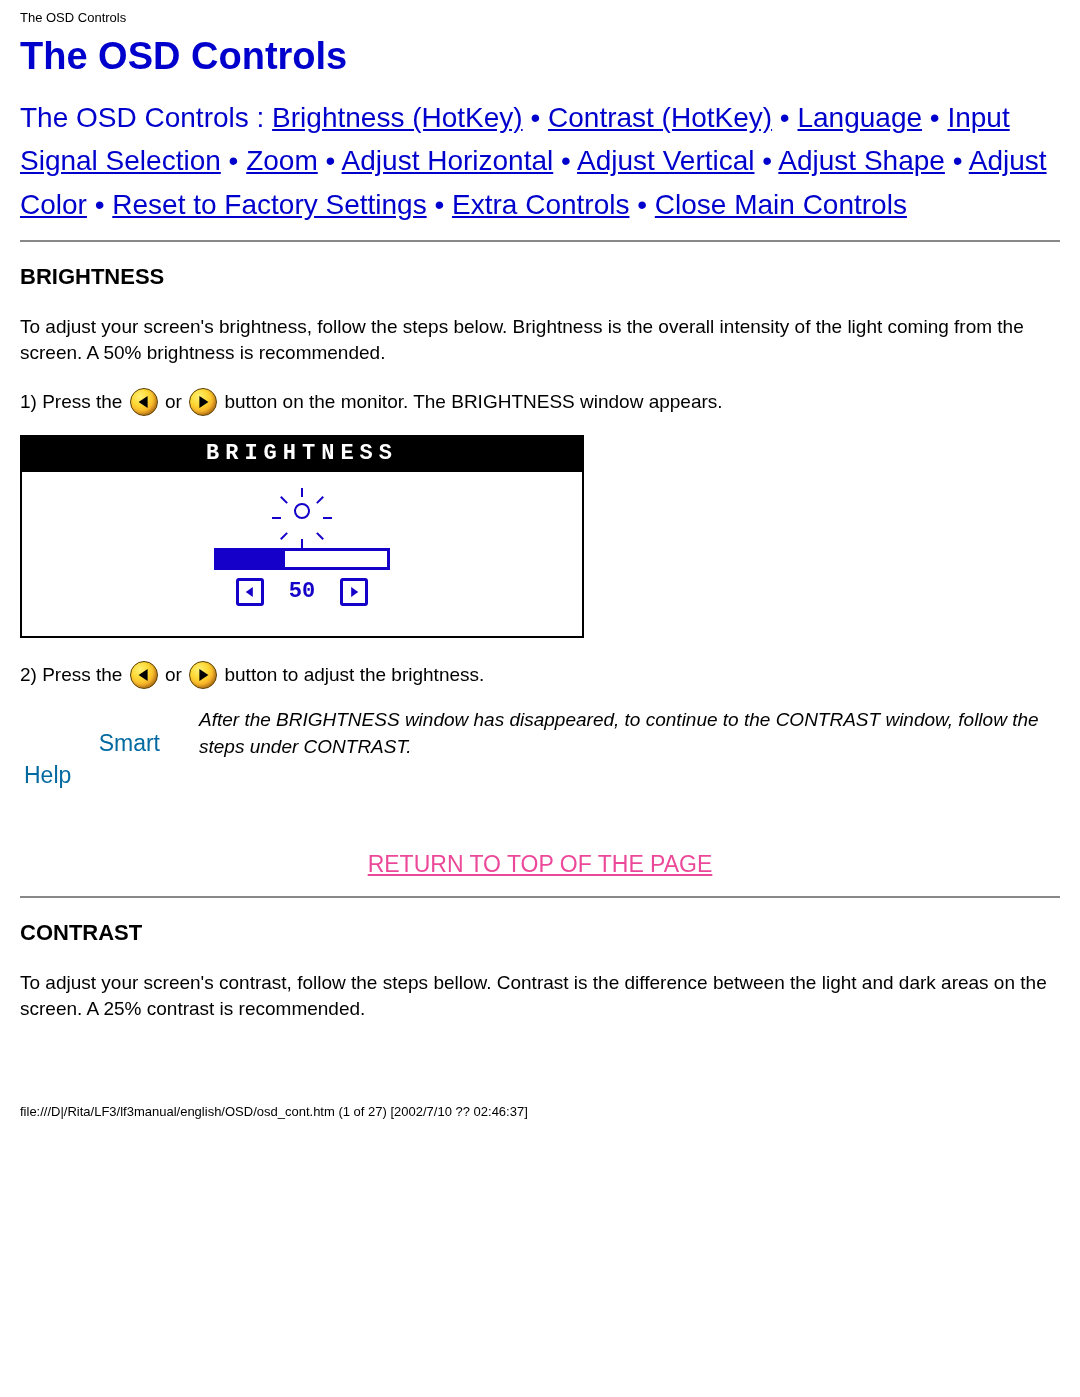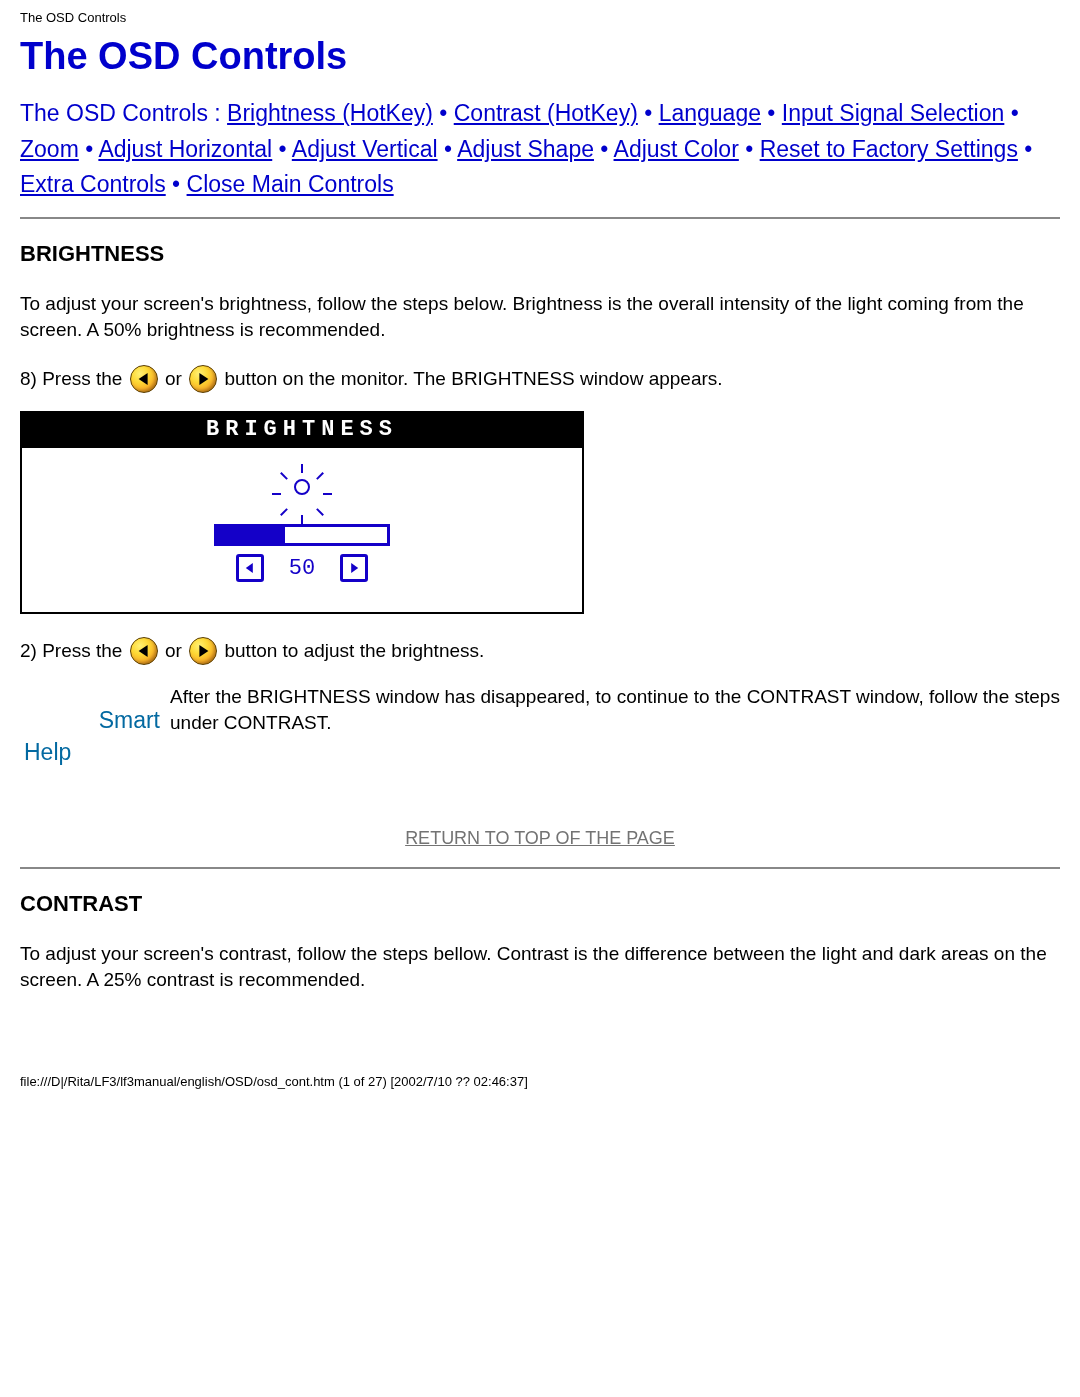--- a/index.html
+++ b/index.html
@@ -27,21 +27,21 @@
     font-size: 22px;
     color: #0000cc;
     line-height: 1.5;
     margin-bottom: 14px;
   }
   .nav-links a {
     color: #0000cc;
     text-decoration: underline;
   }
   .sub-nav {
-    font-size: 23px;
+    font-size: 28px;
     color: #0000cc;
     line-height: 1.55;
     margin-bottom: 14px;
   }
   .sub-nav a {
     color: #0000cc;
     text-decoration: underline;
   }
   hr {
     border: none;
@@ -148,21 +148,21 @@
   }
   .bar-inner {
     height: 100%;
     background: #1400c8;
   }
   .osd-row {
     display: inline-flex;
     align-items: center;
     gap: 25px;
     font-family: "Courier New", monospace;
-    font-weight: normal;
+    font-weight: bold;
     font-size: 22px;
     color: #1400c8;
   }
   .nav-sq {
     width: 22px; height: 22px;
     border: 3px solid #1400c8;
     border-radius: 3px;
     position: relative;
   }
   .nav-sq::after {
@@ -194,31 +194,33 @@
     color: #0369a1;
     font-size: 23px;
     line-height: 1.4;
     text-align: left;
     padding-top: 20px;
   }
   .smart-help-left .smart { display:block; text-align:right; padding-right:10px;}
   .smart-help-left .help { display:block; padding-left:4px;}
   .smart-help-right {
     flex: 1;
+    font-style: italic;
     font-size: 19px;
     line-height: 1.4;
     padding-top: 0;
+    margin-left: 29px;
   }
   .return-link {
     text-align: center;
     margin: 20px 0 18px 0;
   }
   .return-link a {
-    color: #737373;
-    font-size: 18px;
+    color: #ec4899;
+    font-size: 23px;
     text-decoration: underline;
   }
   .footer-path {
     font-size: 13px;
     padding: 40px 0 8px 20px;
   }
 </style>
 </head>
 <body>
 
@@ -232,21 +234,21 @@
     <span>The OSD Controls : </span><a href="#">Brightness (HotKey)</a><span> • </span><a href="#">Contrast (HotKey)</a><span> • </span><a href="#">Language</a><span> • </span><a href="#">Input Signal Selection</a><span> • </span><a href="#">Zoom</a><span> • </span><a href="#">Adjust Horizontal</a><span> • </span><a href="#">Adjust Vertical</a><span> • </span><a href="#">Adjust Shape</a><span> • </span><a href="#">Adjust Color</a><span> • </span><a href="#">Reset to Factory Settings</a><span> • </span><a href="#">Extra Controls</a><span> • </span><a href="#">Close Main Controls</a>
   </div>
 
   <hr>
 
   <h2>BRIGHTNESS</h2>
 
   <p class="body-text">To adjust your screen's brightness, follow the steps below. Brightness is the overall intensity of the light coming from the screen. A 50% brightness is recommended.</p>
 
   <div class="step-line">
-    <span>8) Press the </span>
+    <span>1) Press the </span>
     <span class="icon-btn left"></span>
     <span> or </span>
     <span class="icon-btn right"></span>
     <span> button on the monitor. The BRIGHTNESS window appears.</span>
   </div>
 
   <div class="osd-window">
     <div class="osd-title">BRIGHTNESS</div>
     <div class="osd-body">
       <div class="sun">

